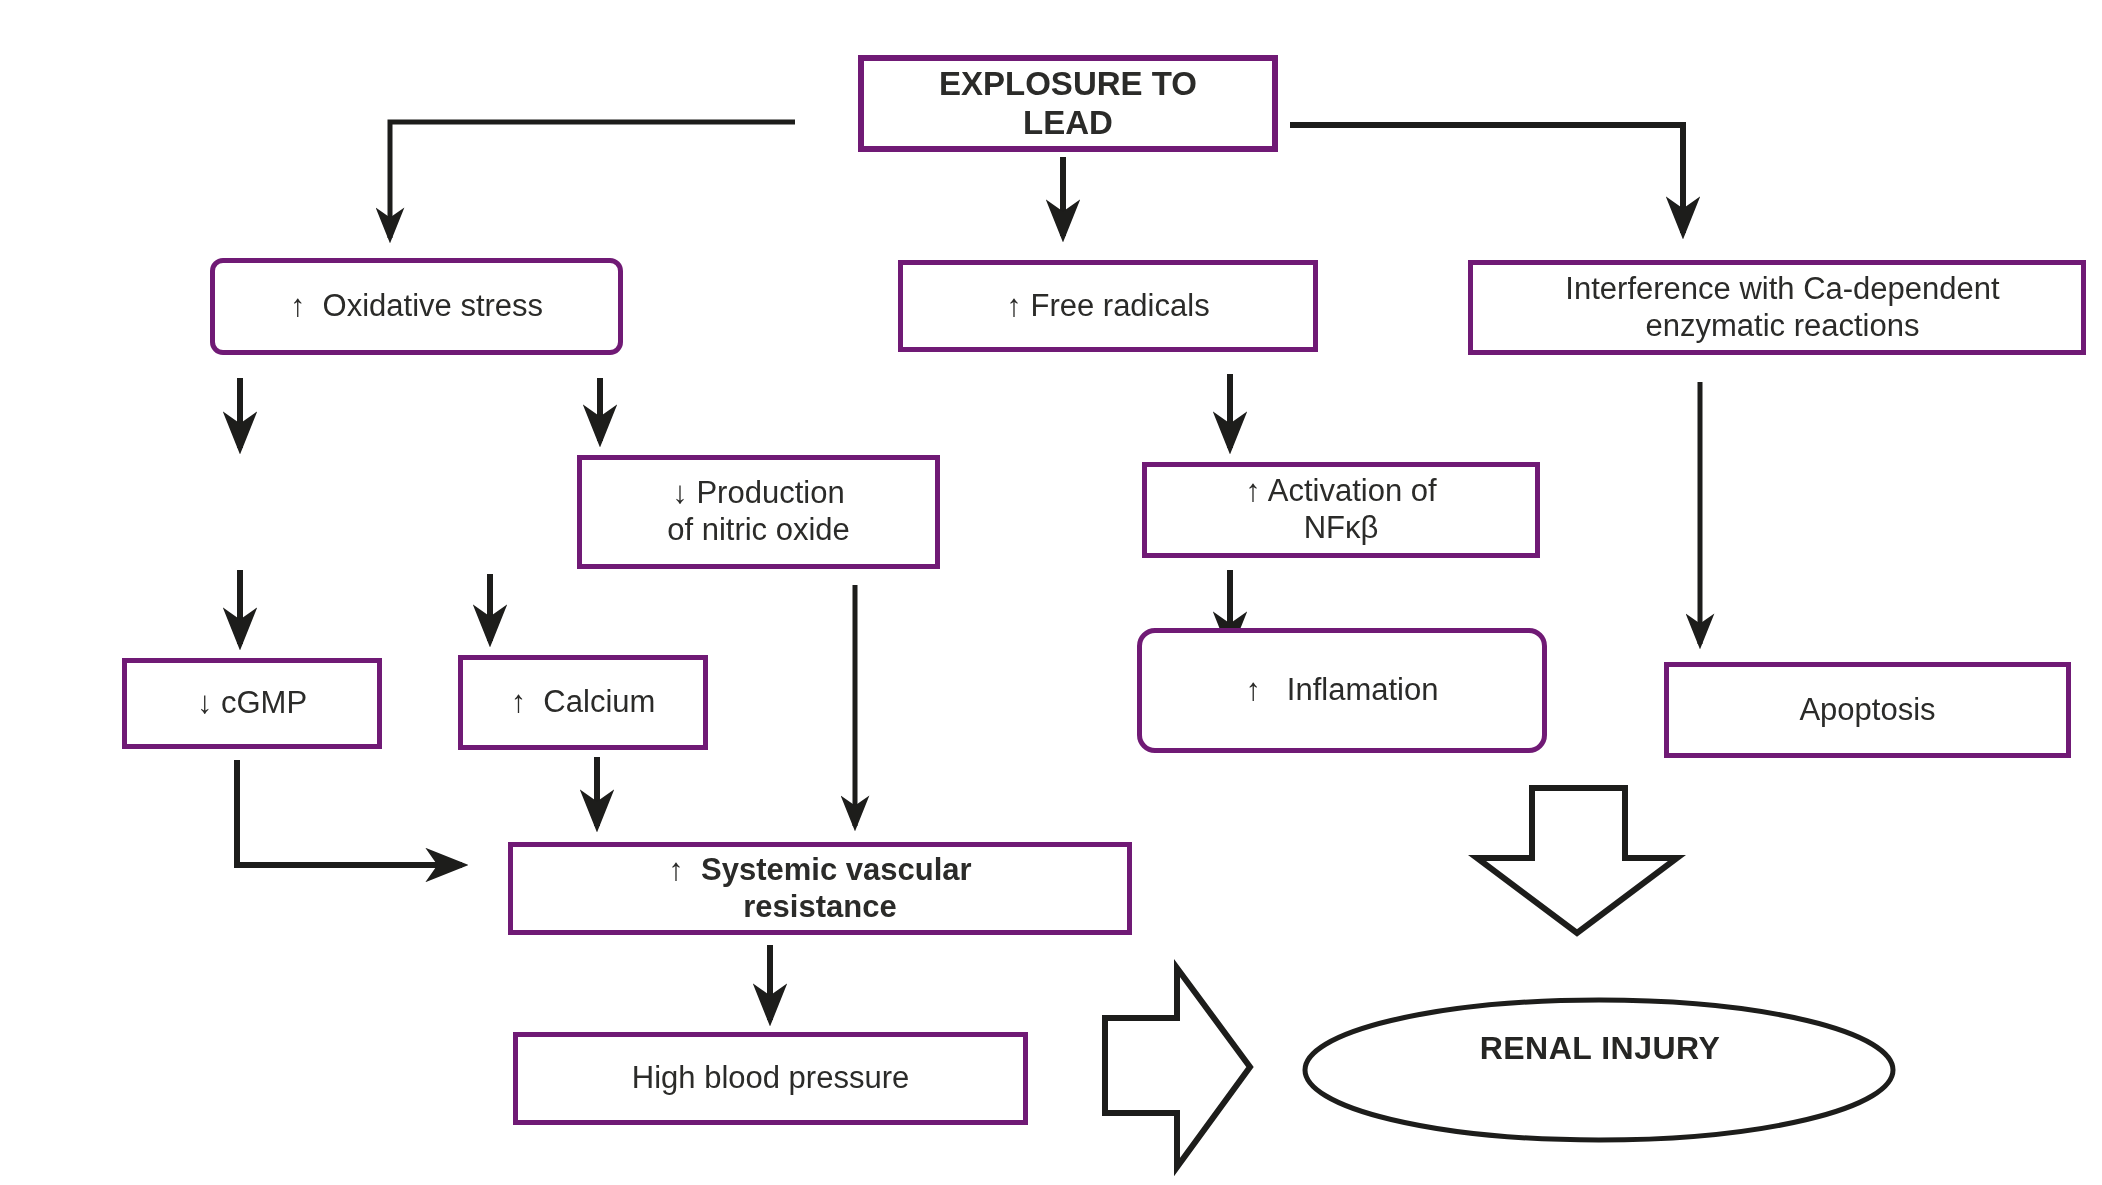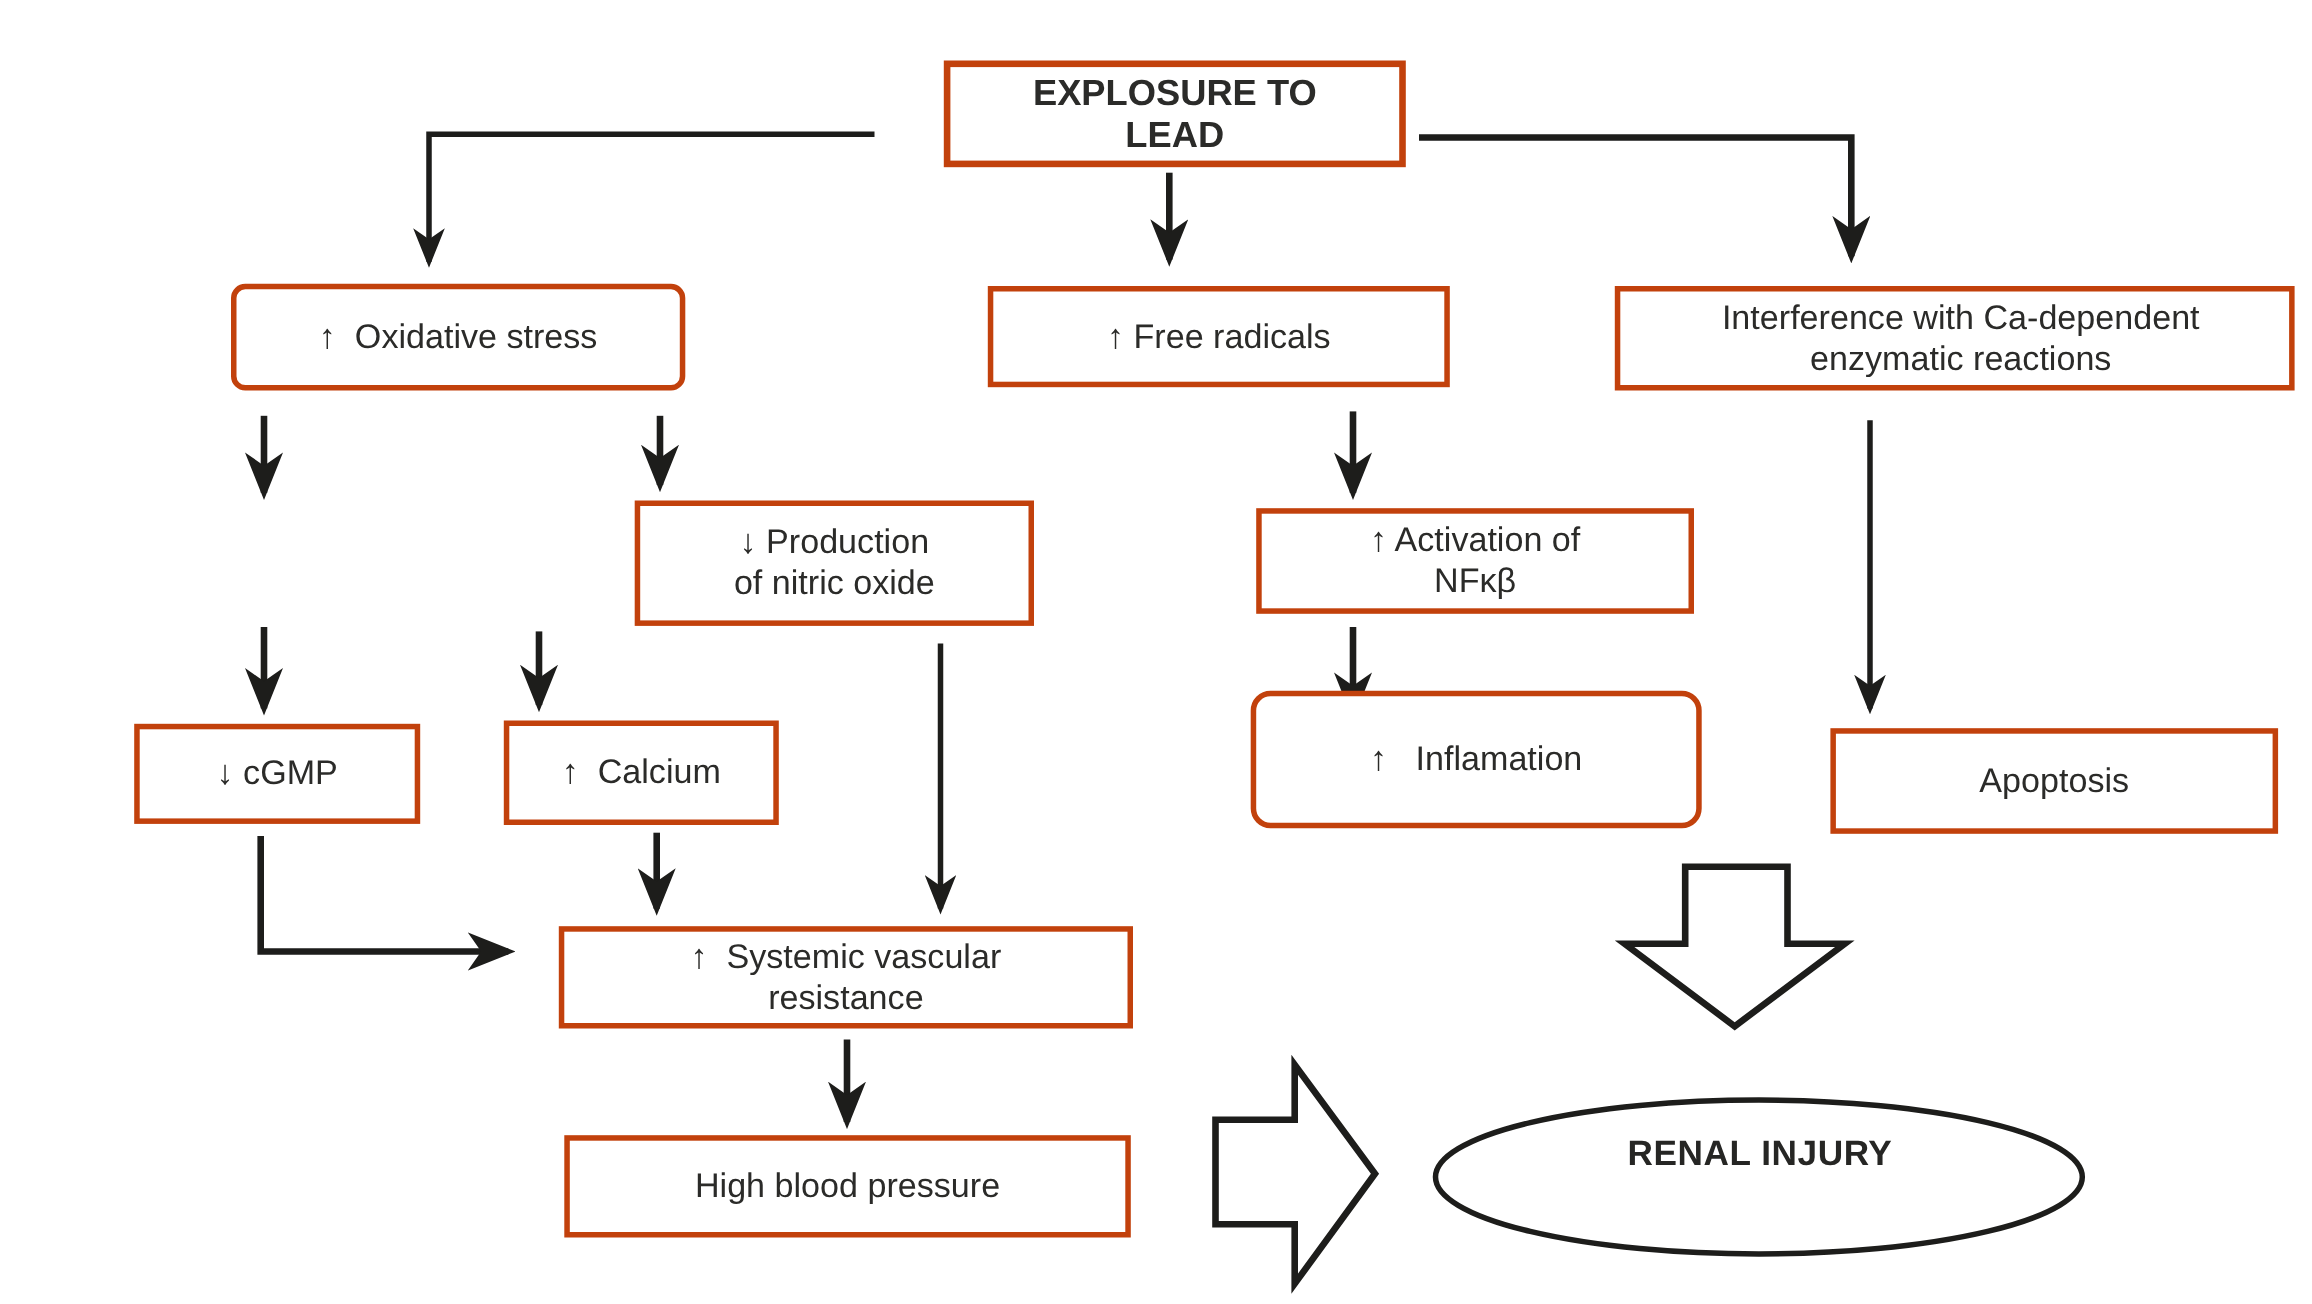--- a/index.html
+++ b/index.html
@@ -8,40 +8,40 @@
     width:2102px;height:1185px;
     background:#ffffff;
     font-family:"Liberation Sans","DejaVu Sans",sans-serif;
     color:#262624;
     overflow:hidden;
   }
   #connectors{position:absolute;left:0;top:0;width:2102px;height:1185px;}
   .node{
     position:absolute;
     box-sizing:border-box;
-    border:5px solid #c2410c;
+    border:5px solid #701a75;
     background:#ffffff;
     display:flex;align-items:center;justify-content:center;
     text-align:center;
     white-space:pre-wrap;
     font-size:31px;line-height:1.18;
     color:#2b2b29;
   }
   .n-exposure   {left:858px; top:55px;  width:420px; height:97px; border-width:6px; font-weight:bold; font-size:33px;}
   .n-oxidative  {left:210px; top:258px; width:413px; height:97px;border-radius:13px;}
   .n-free       {left:858px; top:260px; width:420px; height:92px;margin-left:40px;}
   .n-interf     {left:1468px;top:260px; width:618px; height:95px;padding-left:11px;}
   .n-guanylate  {left:115px; top:462px; width:410px; height:95px;}
   .n-nitric     {left:577px; top:455px; width:363px; height:114px;}
   .n-nfkb       {left:1142px;top:462px; width:398px; height:96px;}
   .n-cgmp       {left:122px; top:658px; width:260px; height:91px;}
   .n-calcium    {left:458px; top:655px; width:250px; height:95px;}
   .n-inflam     {left:1137px;top:628px; width:410px; height:125px;border-radius:18px;}
   .n-apoptosis  {left:1664px;top:662px; width:407px; height:96px;}
-  .n-svr        {left:508px; top:842px; width:522px; height:93px;}
+  .n-svr        {left:508px; top:842px; width:624px; height:93px;font-weight:bold;}
   .n-hbp        {left:513px; top:1032px;width:515px; height:93px;}
   .renal-label{
     position:absolute;
     left:1305px; top:1008px; width:590px; height:80px;
     display:flex;align-items:center;justify-content:center;
     font-weight:bold;font-size:32px;letter-spacing:0.5px;
     color:#262624;
   }
 </style>
 </head>

